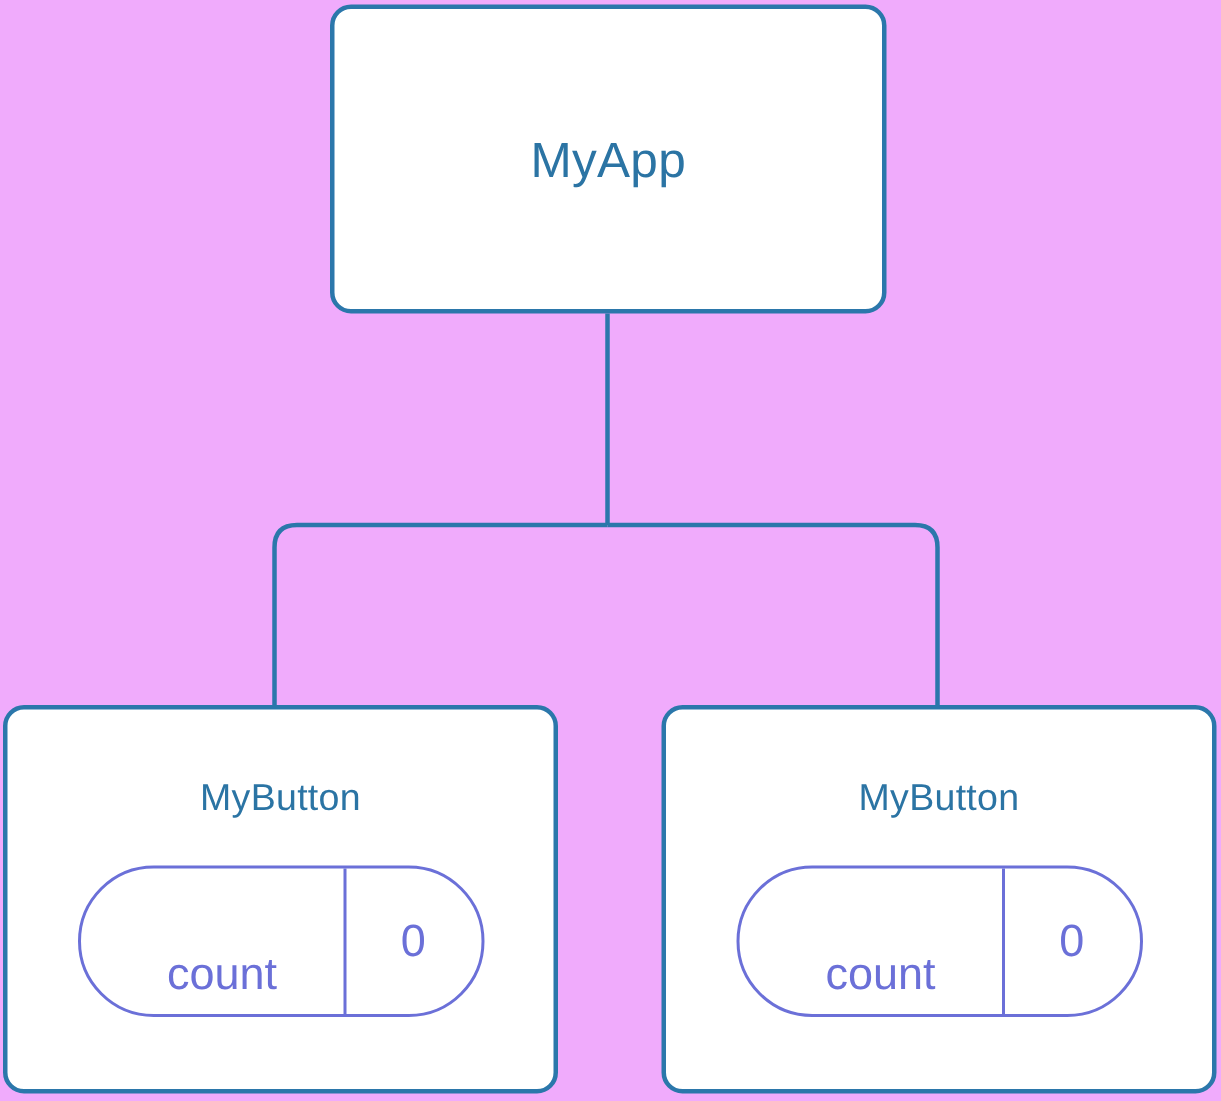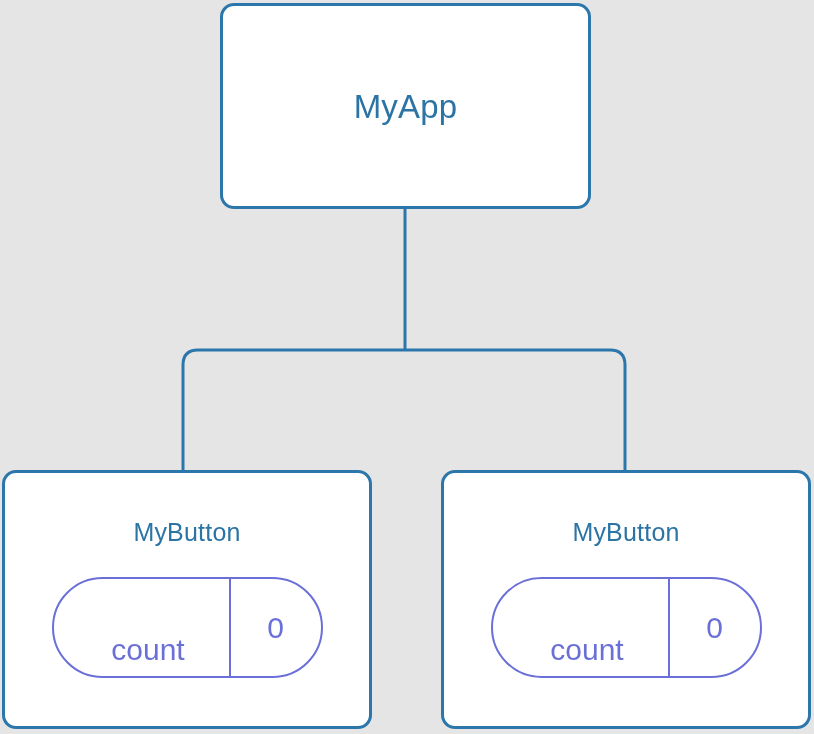--- a/index.html
+++ b/index.html
@@ -11,21 +11,21 @@
     height: 734px;
     overflow: hidden;
     background: #4c6975;
     font-family: "Liberation Sans", sans-serif;
   }
 
   #canvas {
     position: relative;
     width: 814px;
     height: 734px;
-    background: #e5e5e5;
+    background: #f0abfc;
   }
 
   
   #edges {
     position: absolute;
     left: 0;
     top: 0;
     width: 814px;
     height: 734px;
     pointer-events: none;

